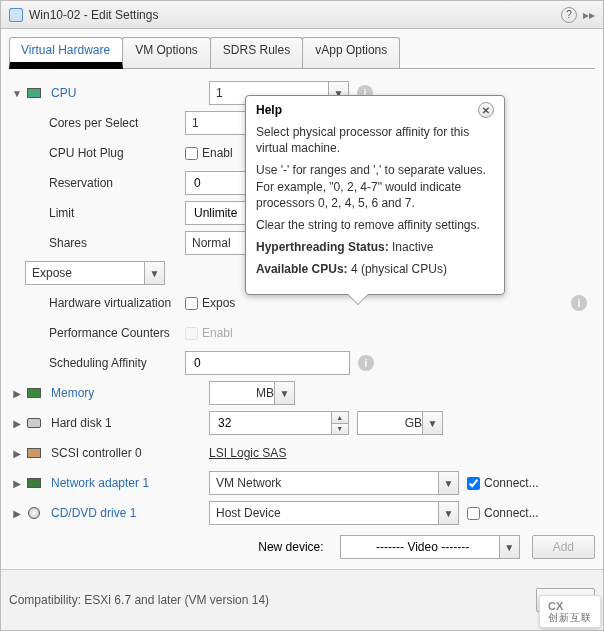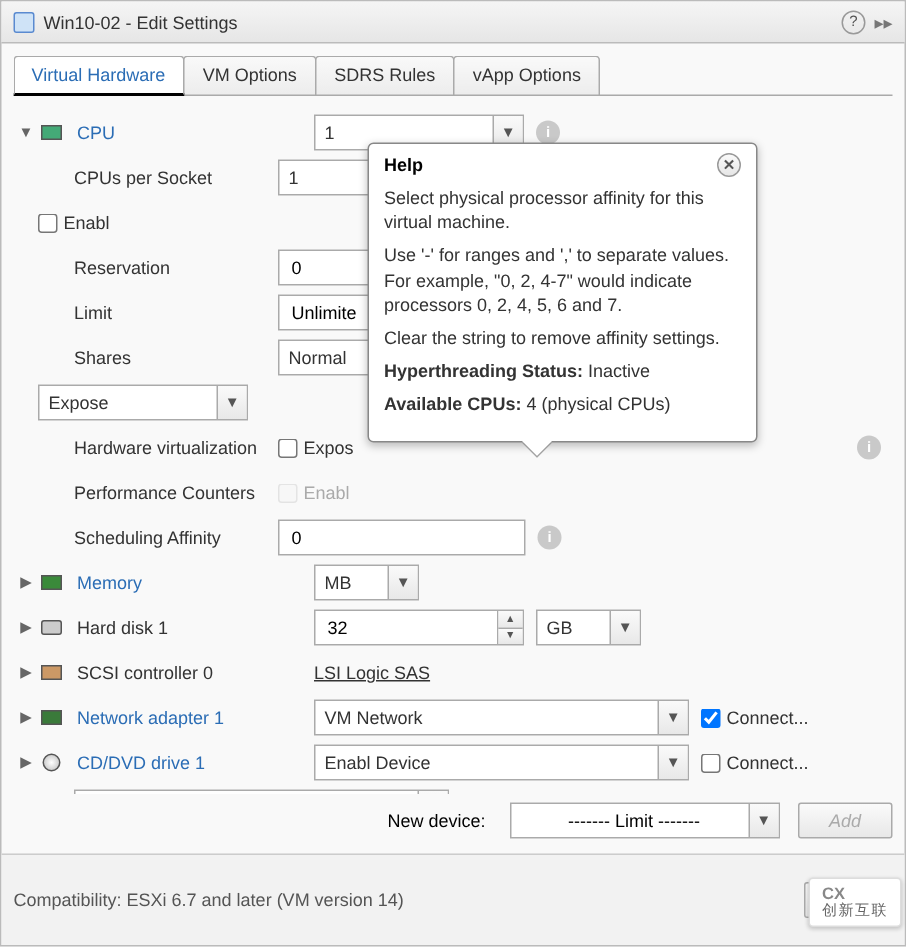--- a/index.html
+++ b/index.html
@@ -4,21 +4,21 @@
 <style>
   * { box-sizing: border-box; font-family: Arial, Helvetica, sans-serif; }
   body { margin: 0; background: #f5f5f5; }
   .window { width: 604px; height: 631px; background: #f9f9f9; border: 1px solid #bbb; display: flex; flex-direction: column; position: relative; }
   .titlebar { height: 28px; background: linear-gradient(#f5f5f5,#e6e6e6); border-bottom: 1px solid #bbb; display: flex; align-items: center; padding: 0 8px; font-size: 12px; color: #333; }
   .titlebar .spacer { flex:1; }
   .titlebar .circ { width:16px; height:16px; border:1px solid #999; border-radius:50%; font-size:10px; display:flex; align-items:center; justify-content:center; color:#555; margin-left:4px; cursor:pointer; }
   .titlebar .chev { margin-left:6px; color:#777; font-size:12px; cursor:pointer; }
   .tabs { display:flex; padding: 8px 8px 0 8px; gap:0; }
   .tab { border:1px solid #aaa; background:linear-gradient(#f9f9f9,#ececec); padding:5px 12px; font-size:12px; color:#333; cursor:pointer; position:relative; border-bottom:none; border-radius:3px 3px 0 0; margin-right:-1px;}
-  .tab.active { background:#fff; color:#2b6db5; border-bottom:2px solid #000000; z-index:2;padding-left:11px; }
+  .tab.active { background:#fff; color:#2b6db5; border-bottom:7px solid #000000; z-index:2;padding-left:11px; }
   .tab-underline { height:1px; background:#aaa; margin:0 8px; position:relative; top:-1px; }
   .body { flex:1; overflow:auto; padding:8px; }
   .row { display:flex; align-items:center; min-height:30px; font-size:12px; color:#333; padding:2px 0; }
   .row .exp { width:16px; text-align:center; color:#666; cursor:pointer; font-size:10px; }
   .row .exp.ph { visibility:hidden; }
   .row .icon { width:18px; height:14px; margin-right:6px; display:inline-flex; align-items:center; justify-content:center; }
   .row .lbl { width:160px; padding-left:2px; }
   .row.sub .lbl { padding-left:24px; width:160px; }
   .row .lbl.link { color:#2b6db5; cursor:pointer; }
   .row .field { flex:1; display:flex; align-items:center; gap:8px; }
@@ -35,47 +35,47 @@
   .textbox { padding:0 6px; }
   .textbox input { border:none; outline:none; width:100%; font-size:12px; height:100%; }
   .chk { display:flex; align-items:center; gap:4px; font-size:12px; }
   .chk input { margin:0; }
   .chk.disabled { color:#aaa; }
   .chk.disabled input { opacity:0.5; }
   .static { font-size:12px;text-decoration:underline; }
   .w-cpu { width:140px; }
   .w-cores { width:140px; }
   .w-num { width:140px; }
-  .w-unit { width:70px; }
+  .w-unit { width:86px;text-align:right; }
   .w-wide { width:250px; }
   .w-sched { width:165px; }
   .w-newdev { width:180px; }
   .newdev-row { display:flex; align-items:center; justify-content:flex-end; gap:12px; padding:6px 8px 10px 8px; font-size:12px; border-top:0; }
   .newdev-row .lbl2 { margin-right:4px; }
   .btn { border:1px solid #aaa; background:linear-gradient(#fafafa,#e8e8e8); height:24px; padding:0 20px; font-size:12px; cursor:pointer; border-radius:2px; }
-  .btn.disabled { color:#aaa; cursor:default;font-style:italic; }
+  .btn.disabled { color:#aaa; cursor:default; }
   .footer { border-top:1px solid #ccc; background:#f2f2f2; display:flex; align-items:center; padding:18px 8px; font-size:12px; color:#555; }
   .footer .spacer { flex:1; }
   
   .popover { position:absolute; left:244px; top:94px; width:260px; background:#fff; border:1px solid #888; border-radius:4px; padding:6px 10px 10px 10px; box-shadow:0 2px 6px rgba(0,0,0,0.25); z-index:10; }
   .popover .hdr { display:flex; align-items:center; font-weight:bold; font-size:12px; margin-bottom:6px; }
   .popover .hdr .close { margin-left:auto; width:16px; height:16px; border:1px solid #999; border-radius:50%; display:flex; align-items:center; justify-content:center; font-size:10px; color:#555; cursor:pointer; background:linear-gradient(#fafafa,#e6e6e6);}
   .popover .para { font-size:12px; color:#333; margin:6px 0; line-height:1.35; }
   .popover .tail { position:absolute; left:102px; bottom:-10px; width:0; height:0; border-left:10px solid transparent; border-right:10px solid transparent; border-top:10px solid #fff; filter:drop-shadow(0 1px 0 #888); }
   
   .ic { display:inline-block; width:14px; height:10px; border:1px solid #555; background:#6a6; }
   .ic.cpu { background:#4a7; }
   .ic.mem { background:#3a8a3a; }
   .ic.disk { background:#ccc; border-radius:2px; }
   .ic.scsi { background:#c96; }
   .ic.net { background:#3a7a3a; }
   .ic.cd { border-radius:50%; width:12px; height:12px; background:radial-gradient(#fff,#bbb); }
   .ic.vid { background:#6aa0d8; }
   .title-ic { width:14px; height:14px; border:1px solid #5a8ad0; background:#cfe3f7; margin-right:6px; border-radius:2px; }
-  .watermark { position:absolute; right:2px; bottom:12px; font-size:11px; color:#888; background:#fff; padding:4px 8px; border:1px solid #ddd; border-radius:3px; box-shadow:0 1px 3px rgba(0,0,0,.2); line-height:1.1; }
+  .watermark { position:absolute; right:2px; bottom:2px; font-size:11px; color:#888; background:#fff; padding:4px 8px; border:1px solid #ddd; border-radius:3px; box-shadow:0 1px 3px rgba(0,0,0,.2); line-height:1.1; }
   .watermark .cn { font-size:10px; letter-spacing:1px; color:#666; display:block;}
 </style>
 </head>
 <body>
 
 <div class="window">
 
   <div class="titlebar">
     <span class="title-ic"></span>
     <span>Win10-02 - Edit Settings</span>
@@ -104,31 +104,32 @@
         <div class="selectbox w-cpu">
           <span class="sel-text">1</span>
           <span class="caret">▼</span>
         </div>
         <span class="info">i</span>
       </div>
     </div>
 
     <div class="row sub">
       <span class="exp ph">▶</span>
-      <span class="lbl">CPUs per Socket</span>
+      <span class="lbl">Cores per Select</span>
       <div class="field">
         <div class="selectbox w-cores">
           <span class="sel-text">1</span>
           <span class="caret">▼</span>
         </div>
       </div>
     </div>
 
     <div class="row sub">
       <span class="exp ph">▶</span>
+      <span class="lbl">CPU Hot Plug</span>
       <div class="field">
         <label class="chk">
           <input type="checkbox" style="">
           <span>Enabl</span>
         </label>
       </div>
     </div>
 
     <div class="row sub">
       <span class="exp ph">▶</span>
@@ -278,21 +279,21 @@
     </div>
 
     <div class="row">
       <span class="exp">▶</span>
       <span class="icon">
           <span class="ic cd"></span>
         </span>
       <span class="lbl link">CD/DVD drive 1</span>
       <div class="field">
         <div class="selectbox w-wide">
-          <span class="sel-text">Enabl Device</span>
+          <span class="sel-text">Host Device</span>
           <span class="caret">▼</span>
         </div>
         <label class="chk">
           <input type="checkbox" style="">
           <span>Connect...</span>
         </label>
       </div>
     </div>
 
     <div class="row">
@@ -306,21 +307,21 @@
           <span class="caret">▼</span>
         </div>
       </div>
     </div>
 
   </div>
 
   <div class="newdev-row">
     <span class="lbl2">New device:</span>
     <div class="selectbox w-newdev">
-      <span class="sel-text" style="text-align:center; width:100%;">------- Limit -------</span>
+      <span class="sel-text" style="text-align:center; width:100%;">------- Video -------</span>
       <span class="caret">▼</span>
     </div>
     <button class="btn disabled">Add</button>
   </div>
 
   <div class="footer">
     <span>Compatibility: ESXi 6.7 and later (VM version 14)</span>
     <span class="spacer"></span>
     <button class="btn">OK</button>
   </div>

